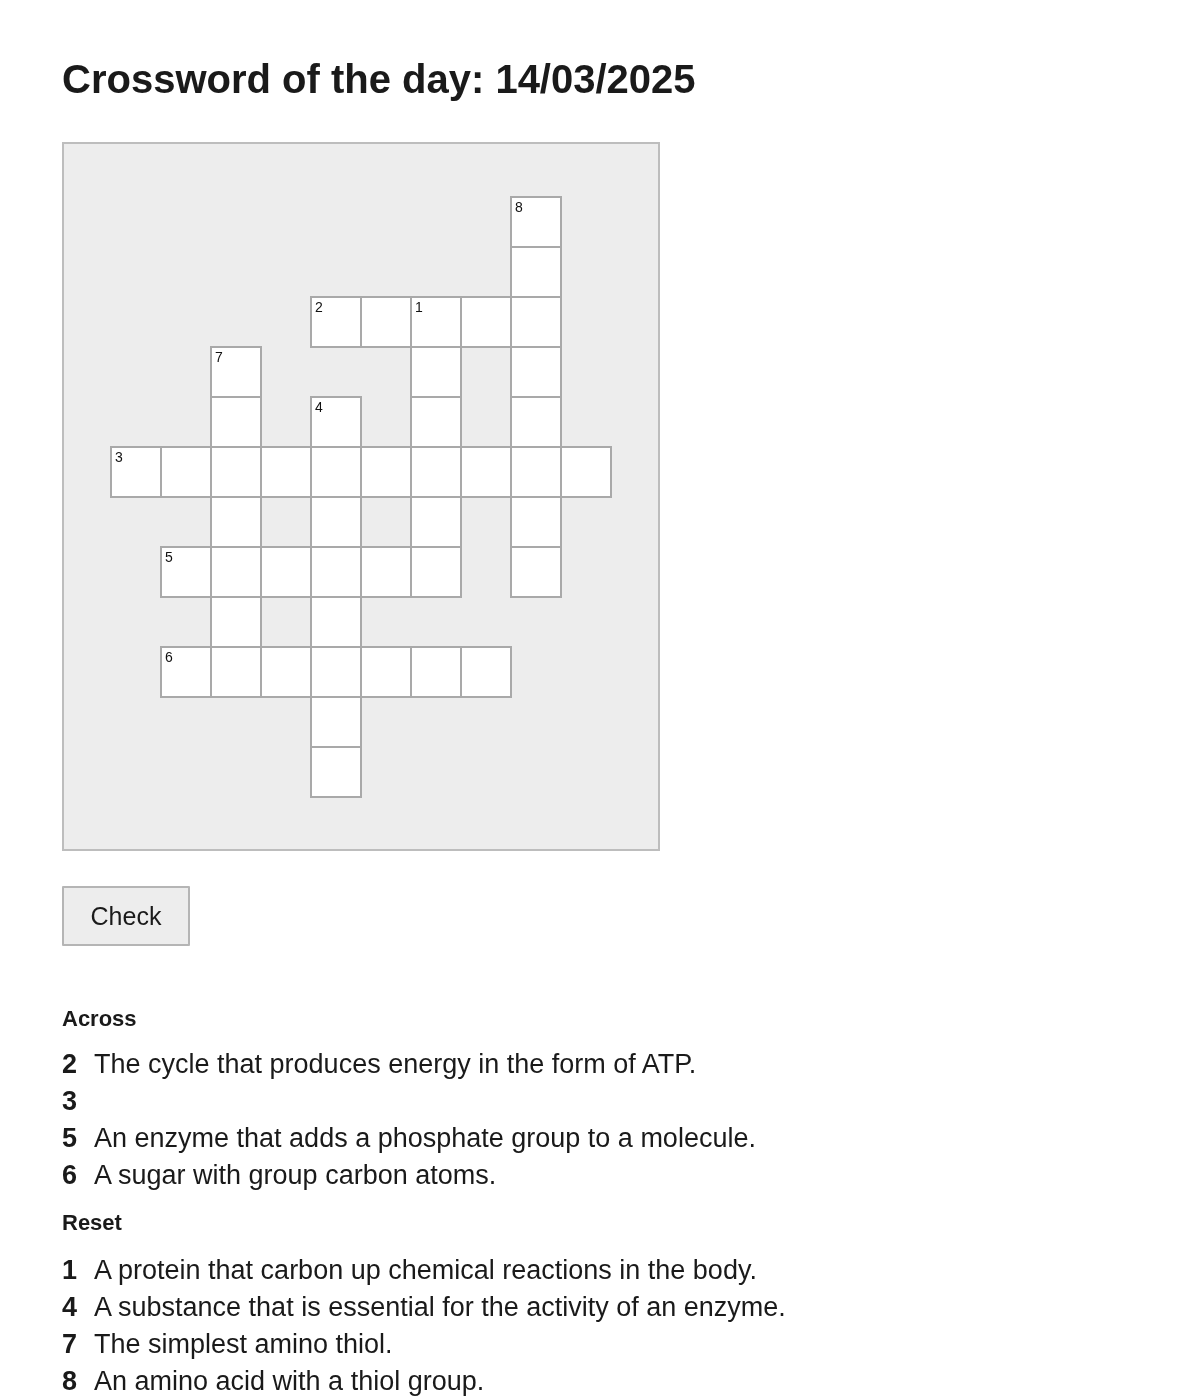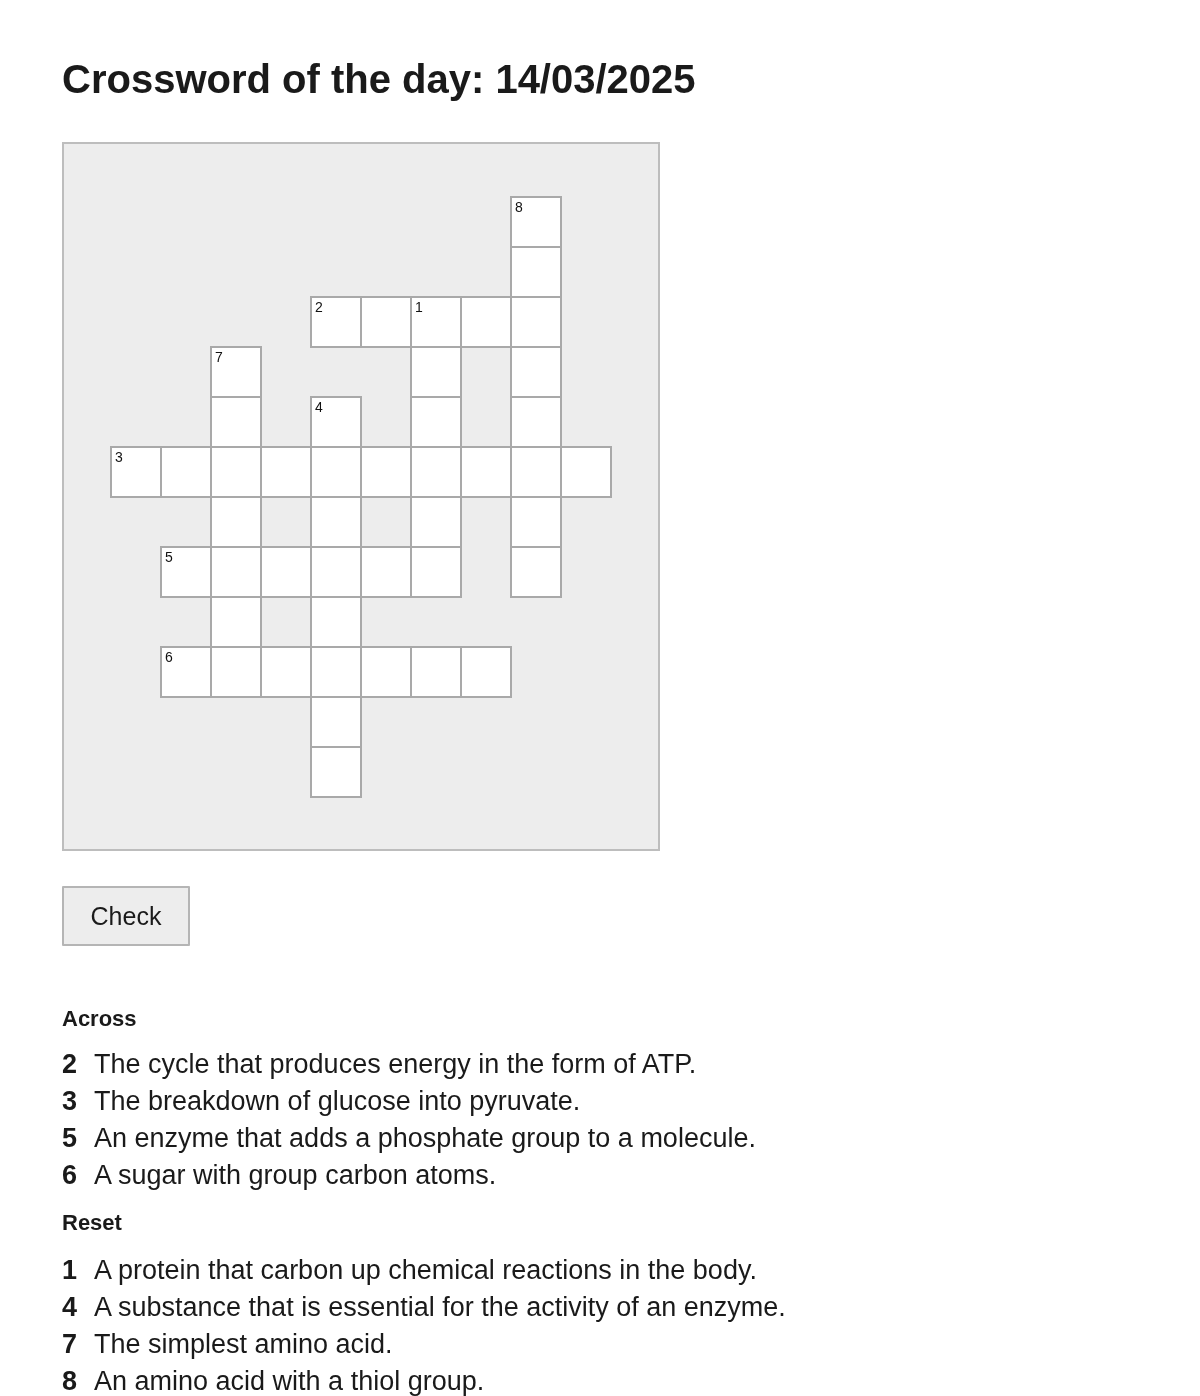--- a/index.html
+++ b/index.html
@@ -184,21 +184,20 @@
 
   <section class="section-across">
     <h2 class="clue-heading">Across</h2>
     <div class="clue-list">
         <div class="clue-row">
           <span class="clue-num">2</span>
           <span class="clue-text">The cycle that produces energy in the form of ATP.</span>
         </div>
         <div class="clue-row">
           <span class="clue-num">3</span>
-          <span class="clue-text">The breakdown of glucose into pyruvate.</span>
         </div>
         <div class="clue-row">
           <span class="clue-num">5</span>
           <span class="clue-text">An enzyme that adds a phosphate group to a molecule.</span>
         </div>
         <div class="clue-row">
           <span class="clue-num">6</span>
           <span class="clue-text">A sugar with group carbon atoms.</span>
         </div>
       </div>
@@ -210,21 +209,21 @@
         <div class="clue-row">
           <span class="clue-num">1</span>
           <span class="clue-text">A protein that carbon up chemical reactions in the body.</span>
         </div>
         <div class="clue-row">
           <span class="clue-num">4</span>
           <span class="clue-text">A substance that is essential for the activity of an enzyme.</span>
         </div>
         <div class="clue-row">
           <span class="clue-num">7</span>
-          <span class="clue-text">The simplest amino acid.</span>
+          <span class="clue-text">The simplest amino thiol.</span>
         </div>
         <div class="clue-row">
           <span class="clue-num">8</span>
           <span class="clue-text">An amino acid with a thiol group.</span>
         </div>
       </div>
   </section>
 
 </div>
 

